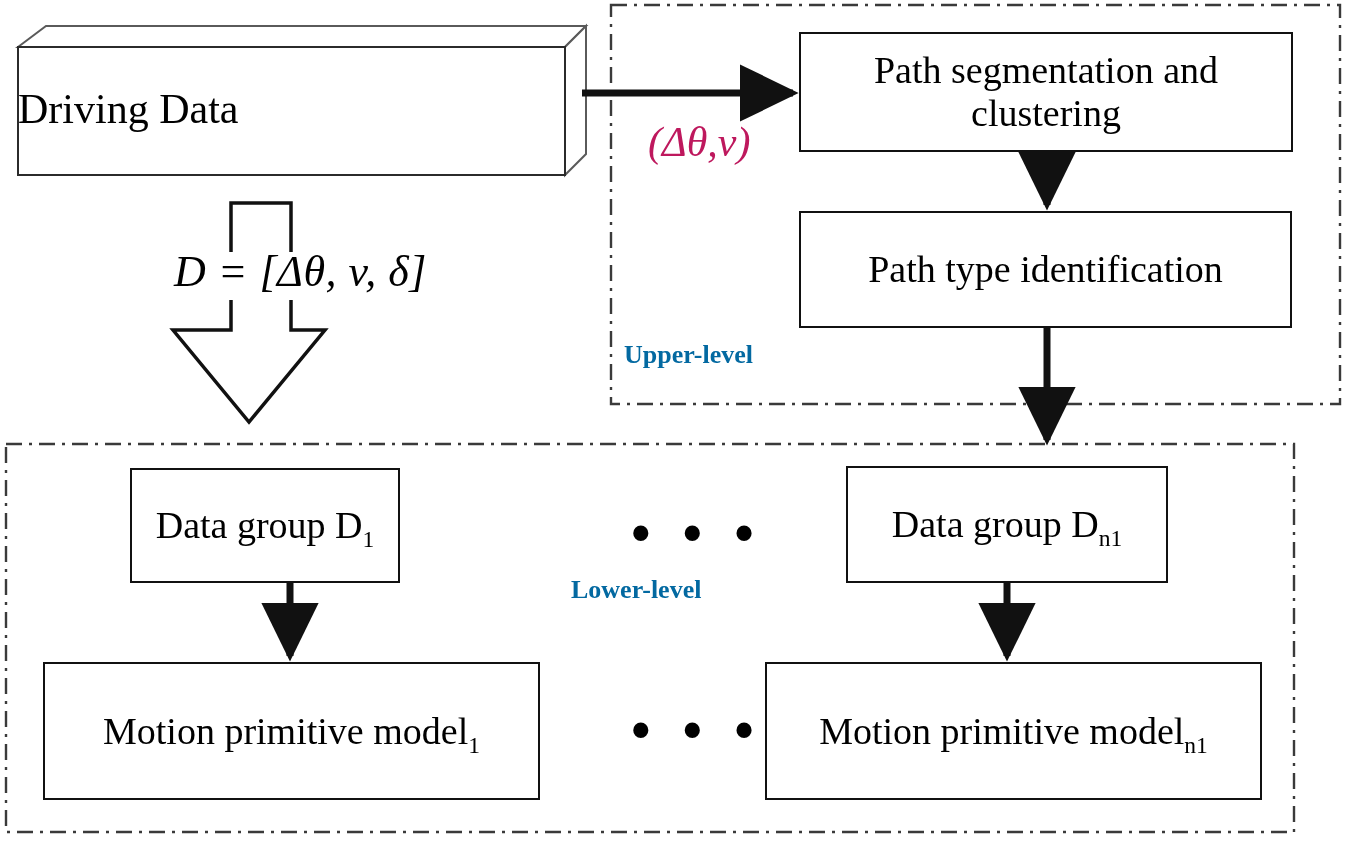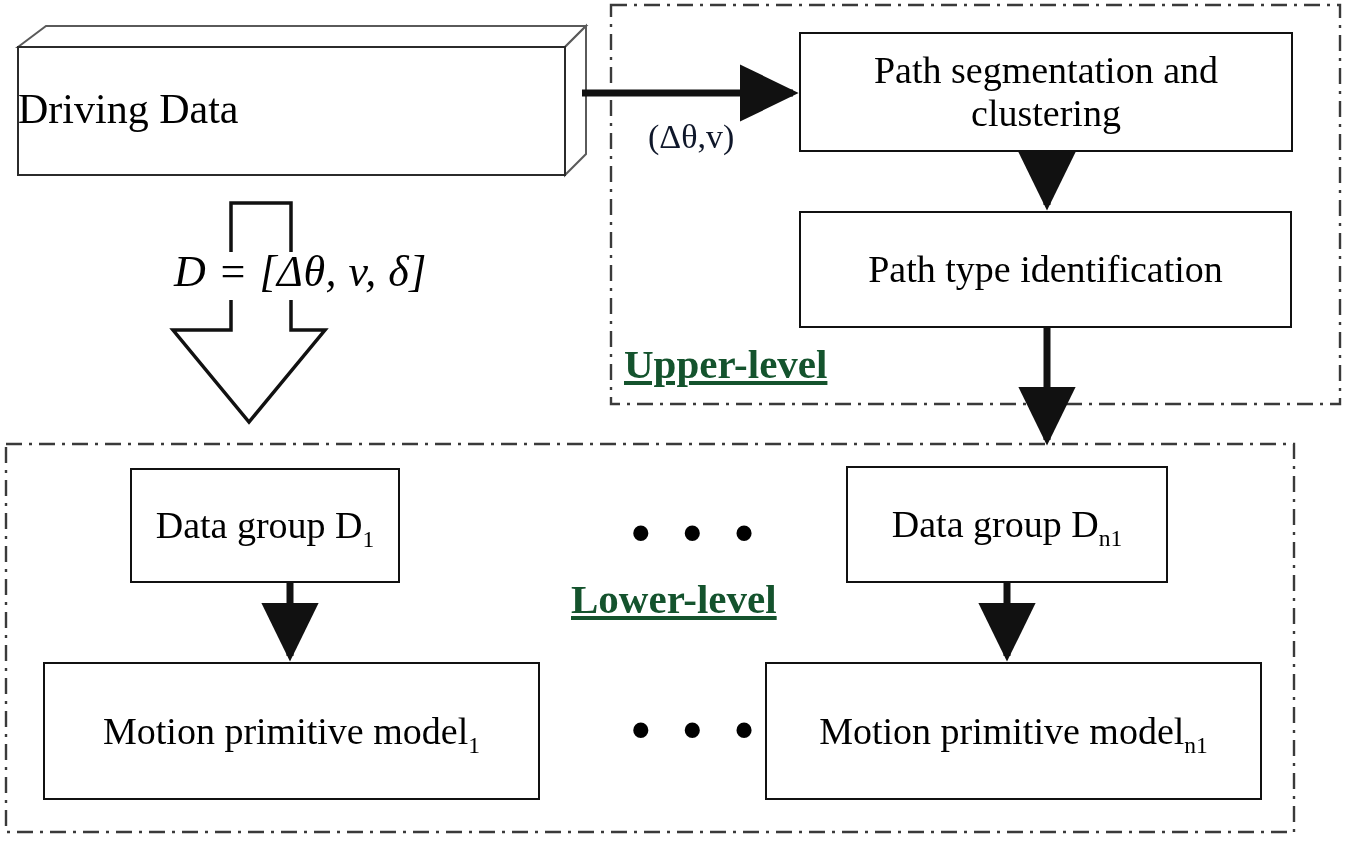--- a/index.html
+++ b/index.html
@@ -40,30 +40,30 @@
   }
   .node .sub {
     font-size: 0.62em;
     vertical-align: sub;
     line-height: 0;
   }
   .region-label {
     position: absolute;
     font-family: "Liberation Serif", "DejaVu Serif", serif;
     font-weight: bold;
-    font-size: 41px;
-    color: #14532d;
+    font-size: 26px;
+    color: #0369a1;
     white-space: nowrap;
-    text-decoration: underline;
   }
   .edge-label {
     position: absolute;
     font-family: "Liberation Serif", "DejaVu Serif", serif;
-    font-size: 34px;
-    color: #0f172a;
+    font-style: italic;
+    font-size: 42px;
+    color: #be185d;
     white-space: nowrap;
   }
   .formula {
     position: absolute;
     font-family: "Liberation Serif", "DejaVu Serif", serif;
     font-style: italic;
     font-size: 44px;
     color: #000000;
     white-space: nowrap;
     letter-spacing: 0.5px;

